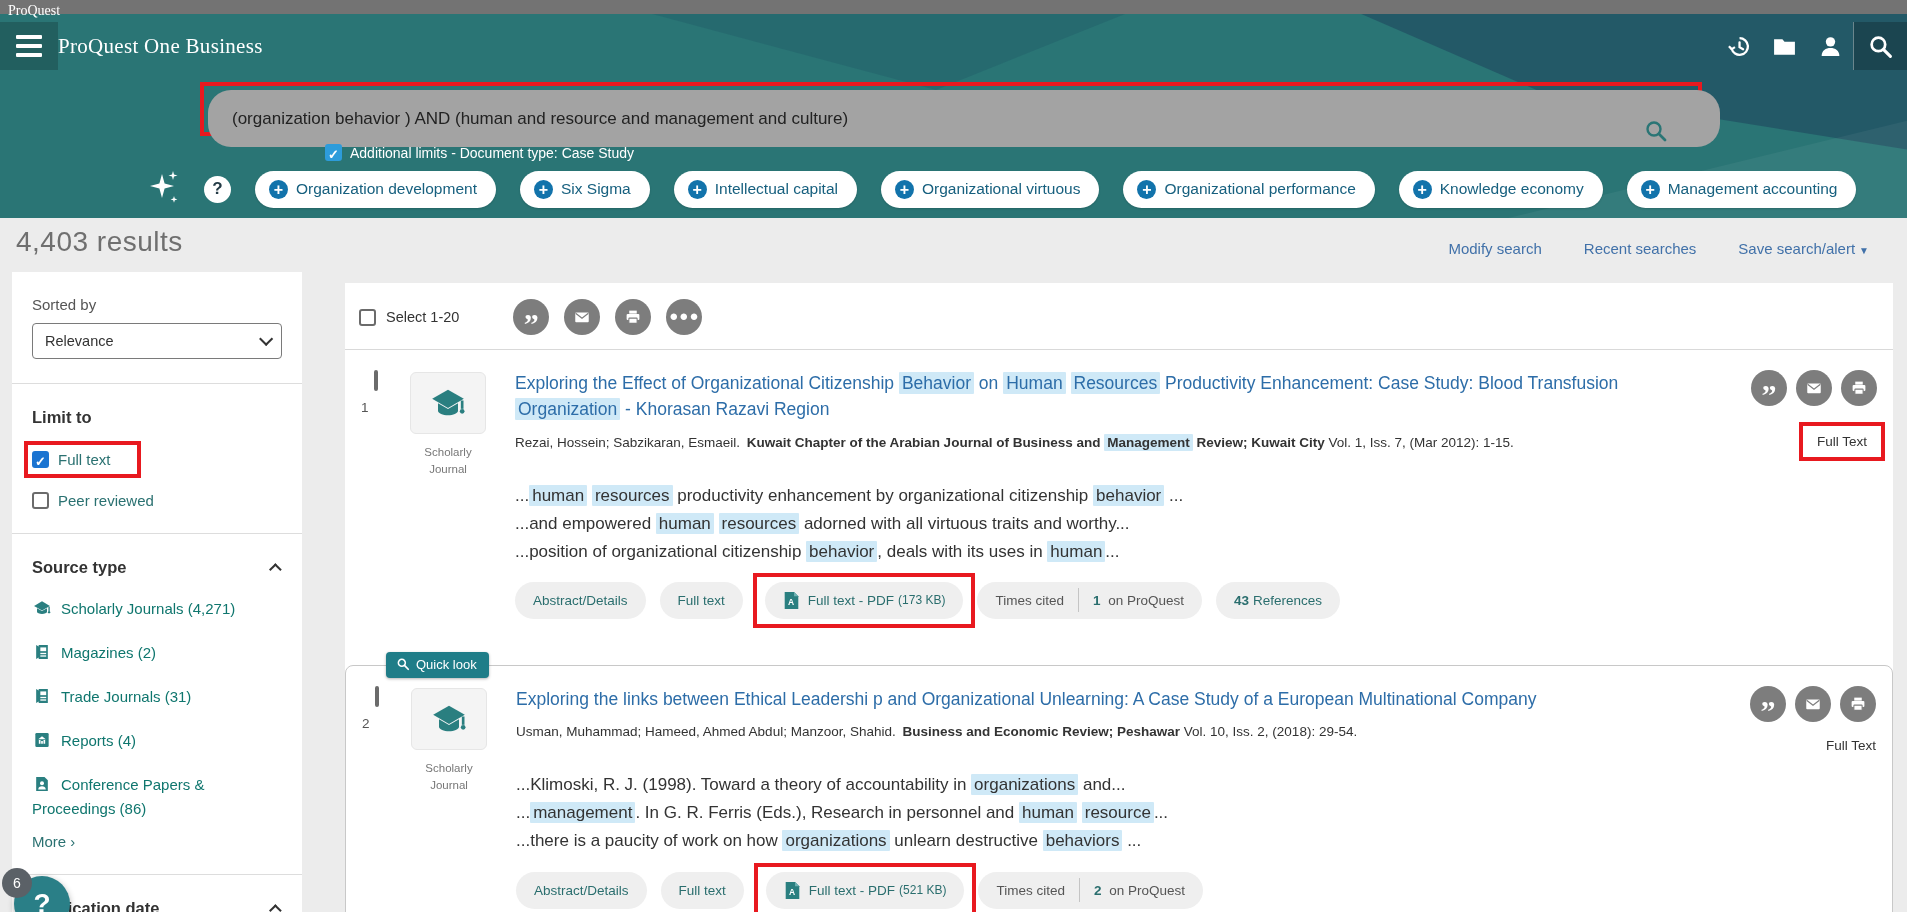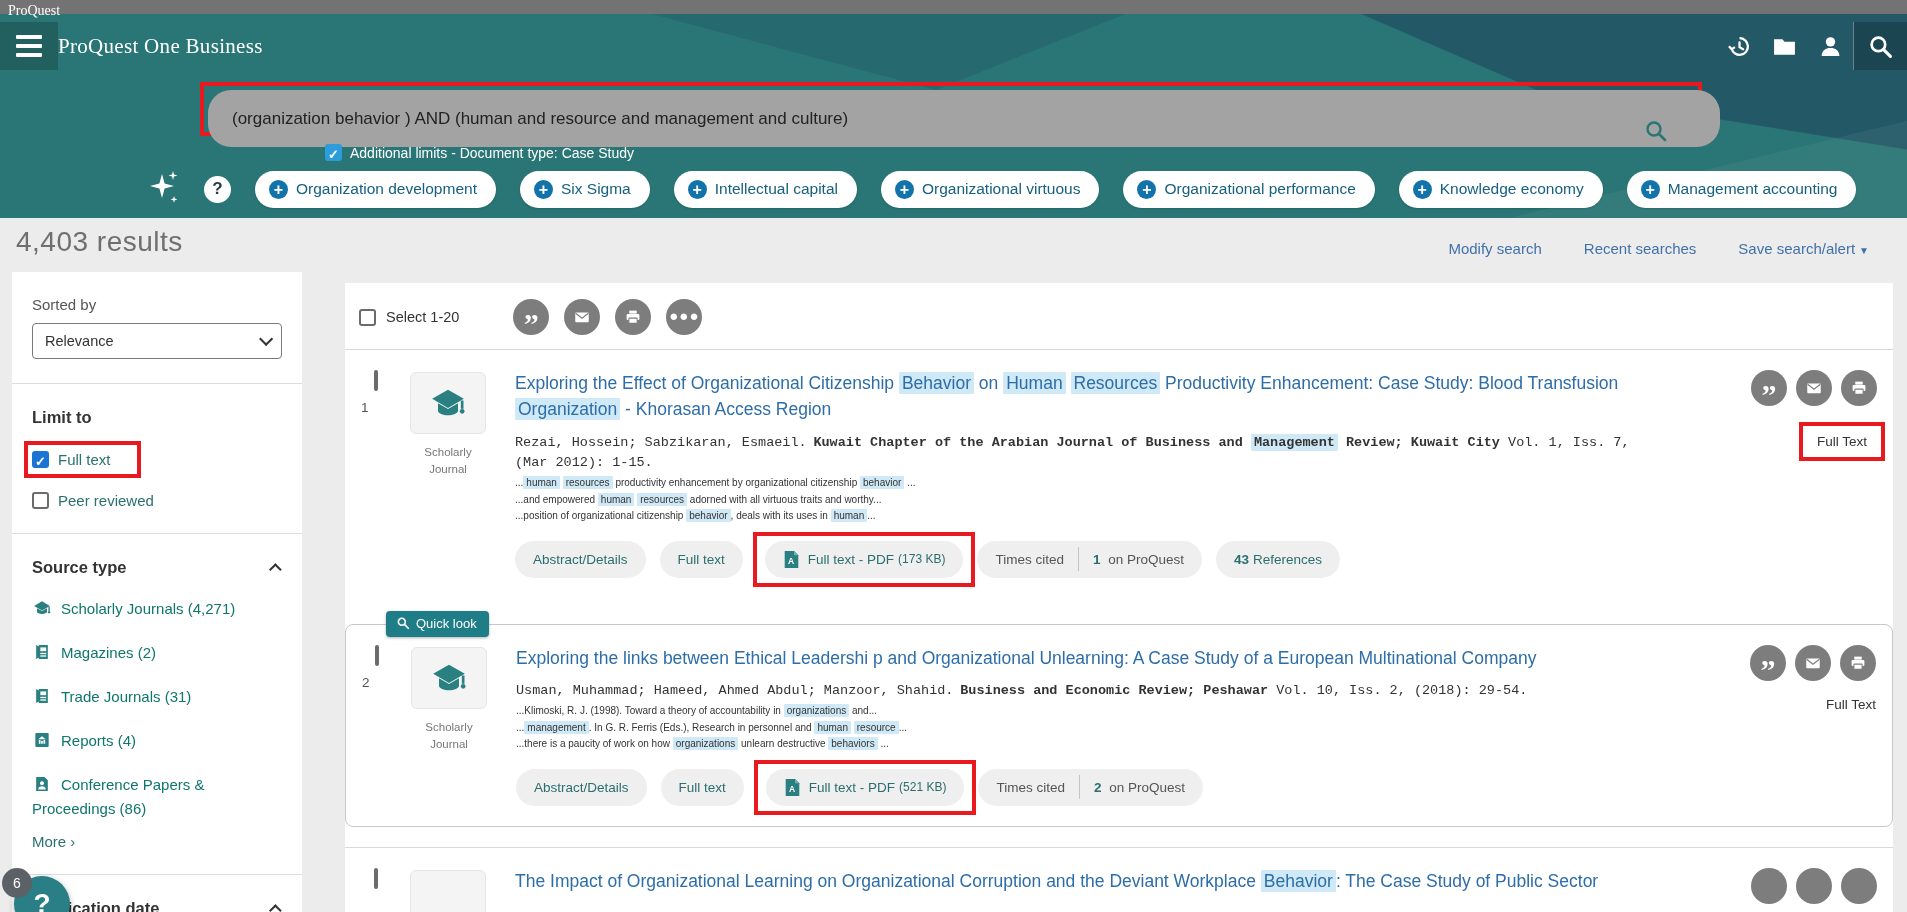--- a/index.html
+++ b/index.html
@@ -100,22 +100,22 @@
   .col-num { width:38px; padding-top:2px; text-align:center;}
   .col-num .cb { margin:0 auto;}
   .col-num .rnum { display:block; text-align:left; padding-left:4px; margin-top:10px; font-size:13.5px; color:#555;}
   .col-thumb { width:106px; text-align:center; padding-top:2px;}
   .thumb { width:76px; height:62px; margin:0 auto; background:#f4f4f4; border:1px solid #e6e6e6;
     border-radius:6px; display:flex; align-items:center; justify-content:center;}
   .thumb svg { width:40px; height:40px;}
   .tcaption { margin-top:10px; font-size:11.5px; color:#777; line-height:1.5;}
   .col-body { flex:1; padding:0 26px 0 14px; min-width:0;}
   .rtitle { font-size:17.5px; color:#2d6da8; line-height:1.5; cursor:pointer;}
-  .rby { margin-top:10px; font-size:13.5px; color:#333; line-height:1.5;font-family:Liberation Mono, monospace;}
-  .rsnips { margin-top:2px; font-size:10px; color:#333; line-height:1.65;}
+  .rby { margin-top:10px; font-size:13.5px; color:#333; line-height:1.5;}
+  .rsnips { margin-top:29px; font-size:17px; color:#333; line-height:1.65;}
   .hl { background:#cfe9f7; padding:1px 3px; border-radius:1px;}
   .rbtns { margin-top:16px; display:flex; align-items:center; gap:14px; flex-wrap:wrap;}
   .pill { background:#efefef; border-radius:19px; height:37px; display:inline-flex; align-items:center;
     padding:0 18px; font-size:13.5px; color:#2a6e6e; cursor:pointer; white-space:nowrap;}
   .pill b { font-weight:bold; margin-right:4px; color:#2a6e6e;}
   .pill .sz { font-size:12px; margin-left:4px;}
   .pill .pdfic { margin-right:8px; display:inline-flex;}
   .pill.split { color:#555; padding:0;}
   .pill.split .lp { padding:0 14px 0 18px; color:#555;}
   .pill.split .vd { width:1px; height:24px; background:#c4c4c4;}
@@ -342,21 +342,21 @@
                 <path d="M12 4 2.5 9.5 12 15l9.5-5.5z" fill="#2a7f80"></path>
                 <path d="M6 12.2v4.4c0 1.6 3 2.7 6 2.7s6-1.1 6-2.7v-4.4L12 15.6z" fill="#2a7f80"></path>
                 <path d="M20.5 10.5v5" stroke="#2a7f80" stroke-width="1.6"></path>
                 <circle cx="20.5" cy="17" r="1.4" fill="#2a7f80"></circle>
               </svg>
             </span>
           </div>
           <div class="tcaption">Scholarly<br>Journal</div>
         </div>
         <div class="col-body">
-          <div class="rtitle"><span>Exploring the Effect of Organizational Citizenship </span><span class="hl">Behavior</span><span> on </span><span class="hl">Human</span><span> </span><span class="hl">Resources</span><span> Productivity Enhancement: Case Study: Blood Transfusion </span><span class="hl">Organization</span><span> - Khorasan Access Region</span></div>
+          <div class="rtitle"><span>Exploring the Effect of Organizational Citizenship </span><span class="hl">Behavior</span><span> on </span><span class="hl">Human</span><span> </span><span class="hl">Resources</span><span> Productivity Enhancement: Case Study: Blood Transfusion </span><span class="hl">Organization</span><span> - Khorasan Razavi Region</span></div>
           <div class="rby"><span>Rezai, Hossein; Sabzikaran, Esmaeil. </span><span style="font-weight: bold;">Kuwait Chapter of the Arabian Journal of Business and </span><span class="hl" style="font-weight: bold;">Management</span><span style="font-weight: bold;"> Review; Kuwait City</span><span> Vol. 1, Iss. 7,  (Mar 2012): 1-15.</span></div>
           <div class="rsnips">
             <div><span>...</span><span class="hl">human</span><span> </span><span class="hl">resources</span><span> productivity enhancement by organizational citizenship </span><span class="hl">behavior</span><span> ...</span></div>
             <div><span>...and empowered </span><span class="hl">human</span><span> </span><span class="hl">resources</span><span> adorned with all virtuous traits and worthy...</span></div>
             <div><span>...position of organizational citizenship </span><span class="hl">behavior</span><span>, deals with its uses in </span><span class="hl">human</span><span>...</span></div>
           </div>
           <div class="rbtns">
             <span class="pill">
               <span>Abstract/Details</span>
             </span>

